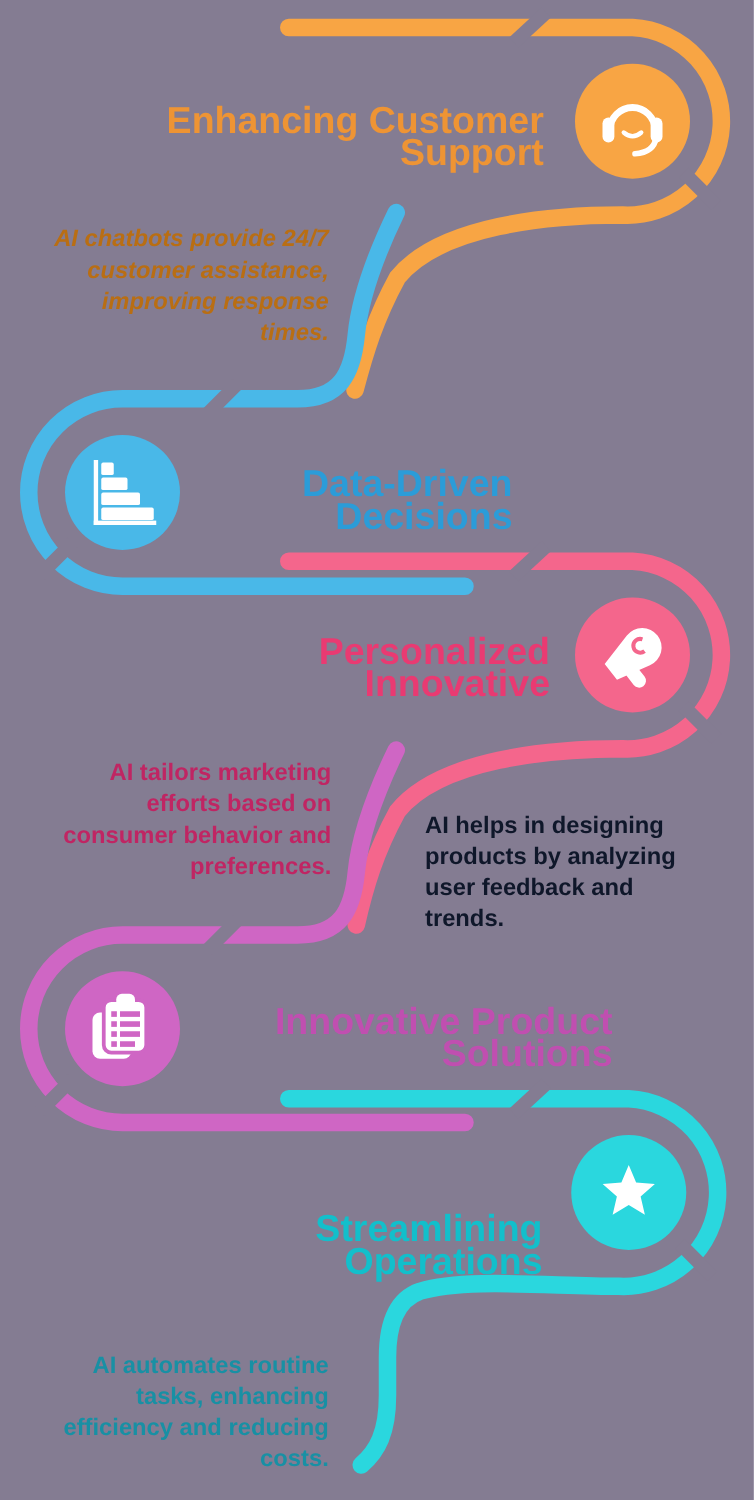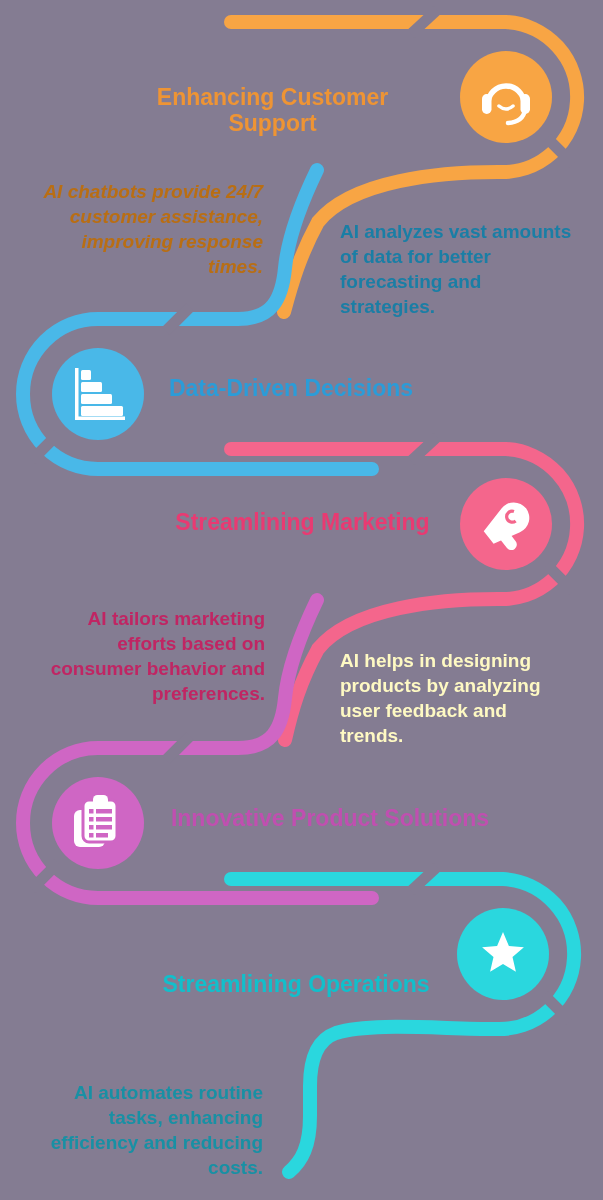--- a/index.html
+++ b/index.html
@@ -8,32 +8,32 @@
     width:603px; height:1200px;
     background:#847C92;
     overflow:hidden;
     font-family:"Liberation Sans","DejaVu Sans",sans-serif;
   }
   .canvas { position:absolute; left:0; top:0; }
   .ribbon { fill:none; stroke-width:14; stroke-linecap:round; }
   .cut    { fill:none; stroke-width:11; stroke-linecap:butt; }
   .title {
     position:absolute;
-    font-size:23px; font-weight:700;
-    line-height:26px; text-align:center;
+    font-size:30px; font-weight:700;
+    line-height:26px; text-align:right;
   }
   .desc {
     position:absolute;
     font-size:19px; font-weight:700;
     line-height:25px;
     white-space:pre-line;
   }
   .desc.align-right { text-align:right; }
   #t1 { left:110px; top:84px;  width:325px; }
-  #t2 { left:156px; top:375px; width:270px; }
+  #t2 { left:140px; top:375px; width:270px; }
   #t3 { left:165px; top:509px; width:275px; }
   #t4 { left:170px; top:805px; width:320px; }
   #t5 { left:158px; top:939px; width:276px; }
   #d1 { left:30px;  top:179px;  width:233px; }
   #d2 { left:340px; top:219px;  width:240px; }
   #d3 { left:35px;  top:606px;  width:230px; }
   #d4 { left:340px; top:648px;  width:240px; }
   #d5 { left:35px;  top:1036px; width:228px; }
 </style>
 </head>
@@ -105,37 +105,33 @@
         <rect x="-9" y="10" width="4.5" height="4.5"></rect>
           <rect x="-2" y="10" width="12" height="4.5"></rect>
       </g>
     </g>
 
     <path transform="translate(503,954)" fill="#ffffff" d="M 0,-22 L 5.9,-8.1 L 20.9,-6.8 L 9.5,3.1 L 12.9,17.8 L 0,10 L -12.9,17.8 L -9.5,3.1 L -20.9,-6.8 L -5.9,-8.1 Z"></path>
   </svg>
 
   <div class="title" id="t1" style="color: rgb(238, 148, 52);">Enhancing Customer Support</div>
   <div class="title" id="t2" style="color: rgb(43, 156, 216);">Data-Driven Decisions</div>
-  <div class="title" id="t3" style="color: rgb(233, 58, 114);">Streamlining Marketing</div>
+  <div class="title" id="t3" style="color: rgb(233, 58, 114);">Personalized Innovative</div>
   <div class="title" id="t4" style="color: rgb(192, 79, 176);">Innovative Product Solutions</div>
   <div class="title" id="t5" style="color: rgb(18, 191, 203); margin-top: 32px;">Streamlining Operations</div>
 
   <div class="desc align-right" id="d1" style="color: rgb(185, 110, 19); font-style: italic;">AI chatbots provide 24/7
 customer assistance,
 improving response
 times.</div>
-  <div class="desc" id="d2" style="color: rgb(26, 126, 165);">AI analyzes vast amounts
-of data for better
-forecasting and
-strategies.</div>
   <div class="desc align-right" id="d3" style="color: rgb(192, 37, 99);">AI tailors marketing
 efforts based on
 consumer behavior and
 preferences.</div>
-  <div class="desc" id="d4" style="color: #fef9c3;">AI helps in designing
+  <div class="desc" id="d4" style="color: #0f172a;">AI helps in designing
 products by analyzing
 user feedback and
 trends.</div>
   <div class="desc align-right" id="d5" style="color: rgb(24, 144, 164); margin-top: 44px;">AI automates routine
 tasks, enhancing
 efficiency and reducing
 costs.</div>
 </div>
 
 </body></html>

